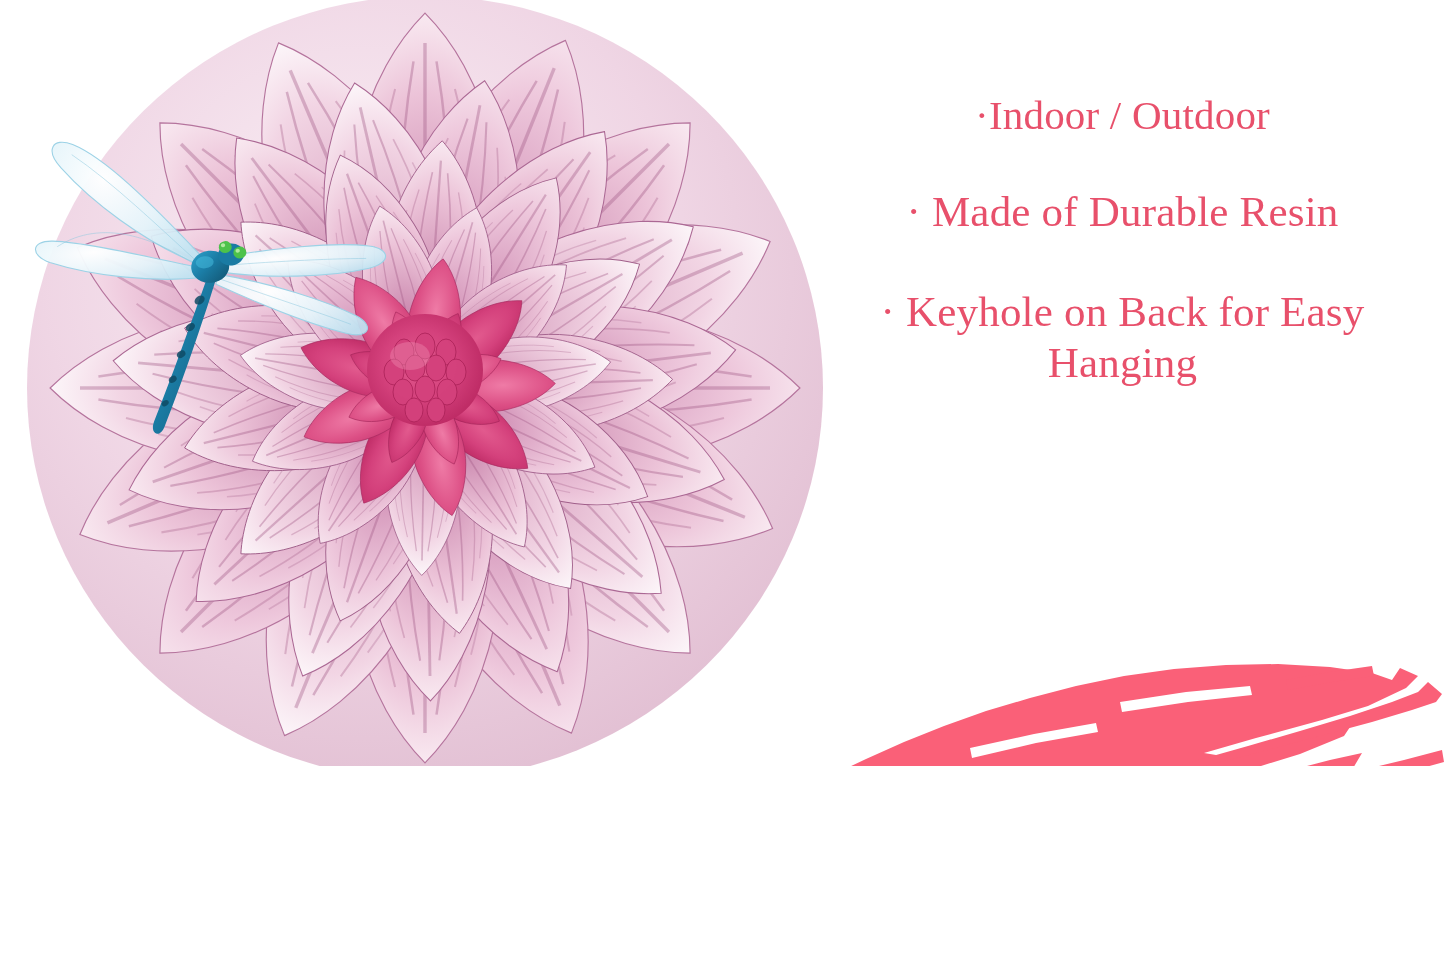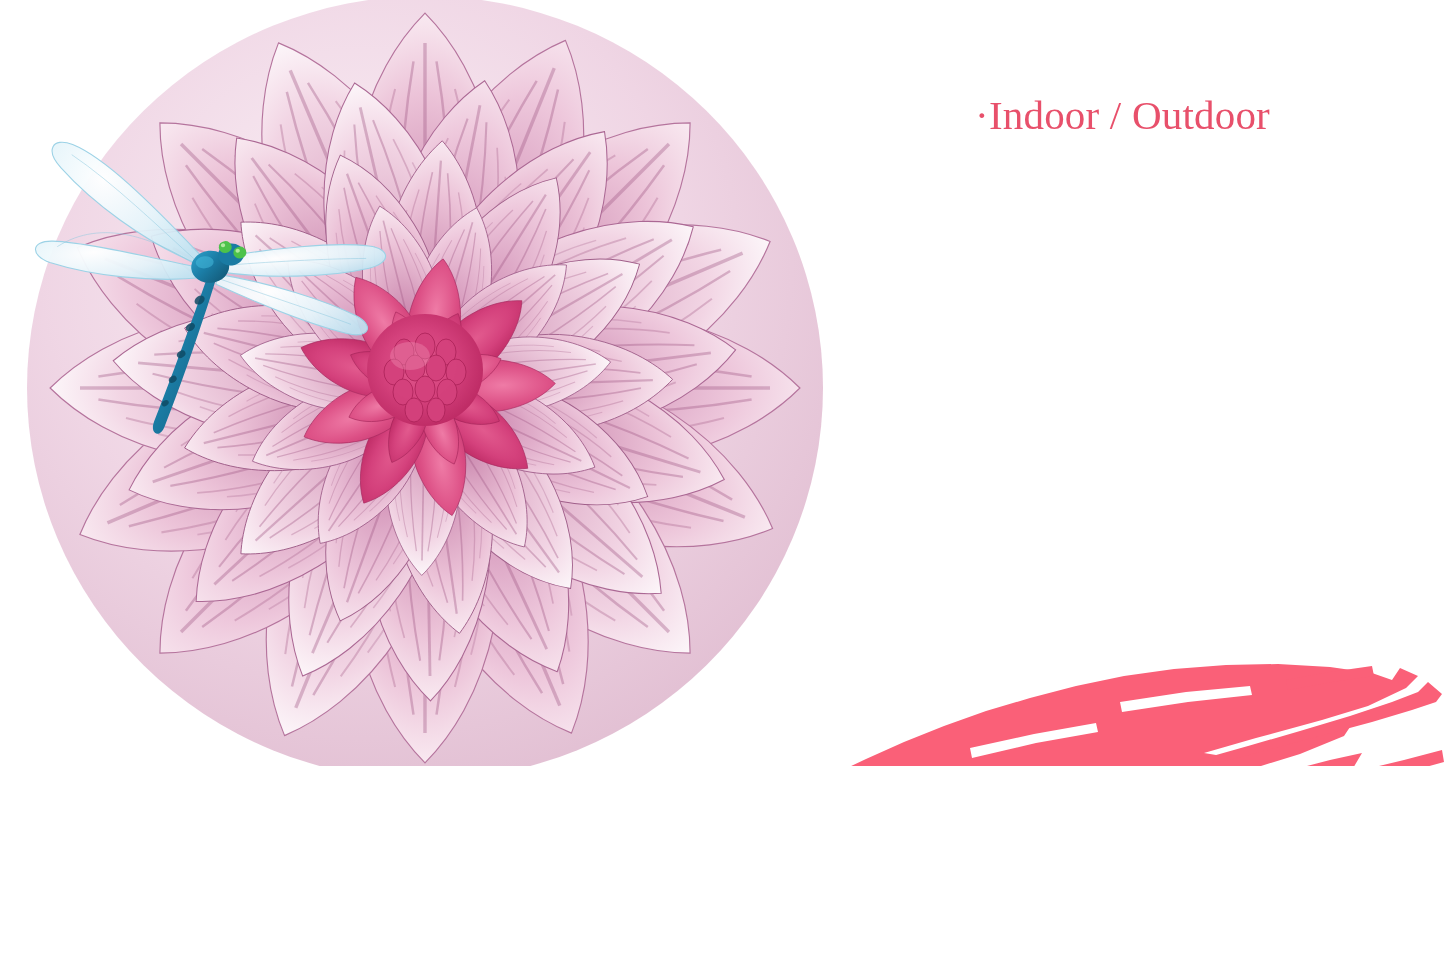--- a/index.html
+++ b/index.html
@@ -449,20 +449,23 @@
         <ellipse cx="19" cy="-16" rx="6.5" ry="6" fill="#4cc24a"></ellipse>
         <ellipse cx="33" cy="-9" rx="6.5" ry="6" fill="#4cc24a"></ellipse>
         <ellipse cx="17" cy="-18" rx="2.2" ry="2" fill="#bff0ad" opacity="0.85"></ellipse>
         <ellipse cx="31" cy="-11" rx="2.2" ry="2" fill="#bff0ad" opacity="0.85"></ellipse>
       </g>
     </svg>
   </div>
 
   <div id="features">
     <div class="feat feat-1">·Indoor / Outdoor</div>
+    <div class="feat feat-2">· Made of Durable Resin</div>
+    <div class="feat feat-4">· Keyhole on Back for Easy
+Hanging</div>
   </div>
 
   <svg id="brush" viewBox="0 0 1445 345" xmlns="http://www.w3.org/2000/svg">
 
     <path fill="#fa6078" d="M1392,60 L1400,48 L1418,56 L1406,68 L1368,86 L1322,100 L1256,118
              L1204,133 L1228,137 L1270,127 L1316,112 L1352,104 L1344,116
              L1300,134 L1248,150 L1199,163 L1232,167 L1284,152 L1330,140
              L1362,133 L1352,150 L1318,163 L1270,180 L1316,176 L1362,162
              L1400,150 L1392,170 L1348,186 L1300,202 L1342,200 L1386,188
              L1422,178 L1414,196 L1372,212 L1326,226 L1370,224 L1408,212

